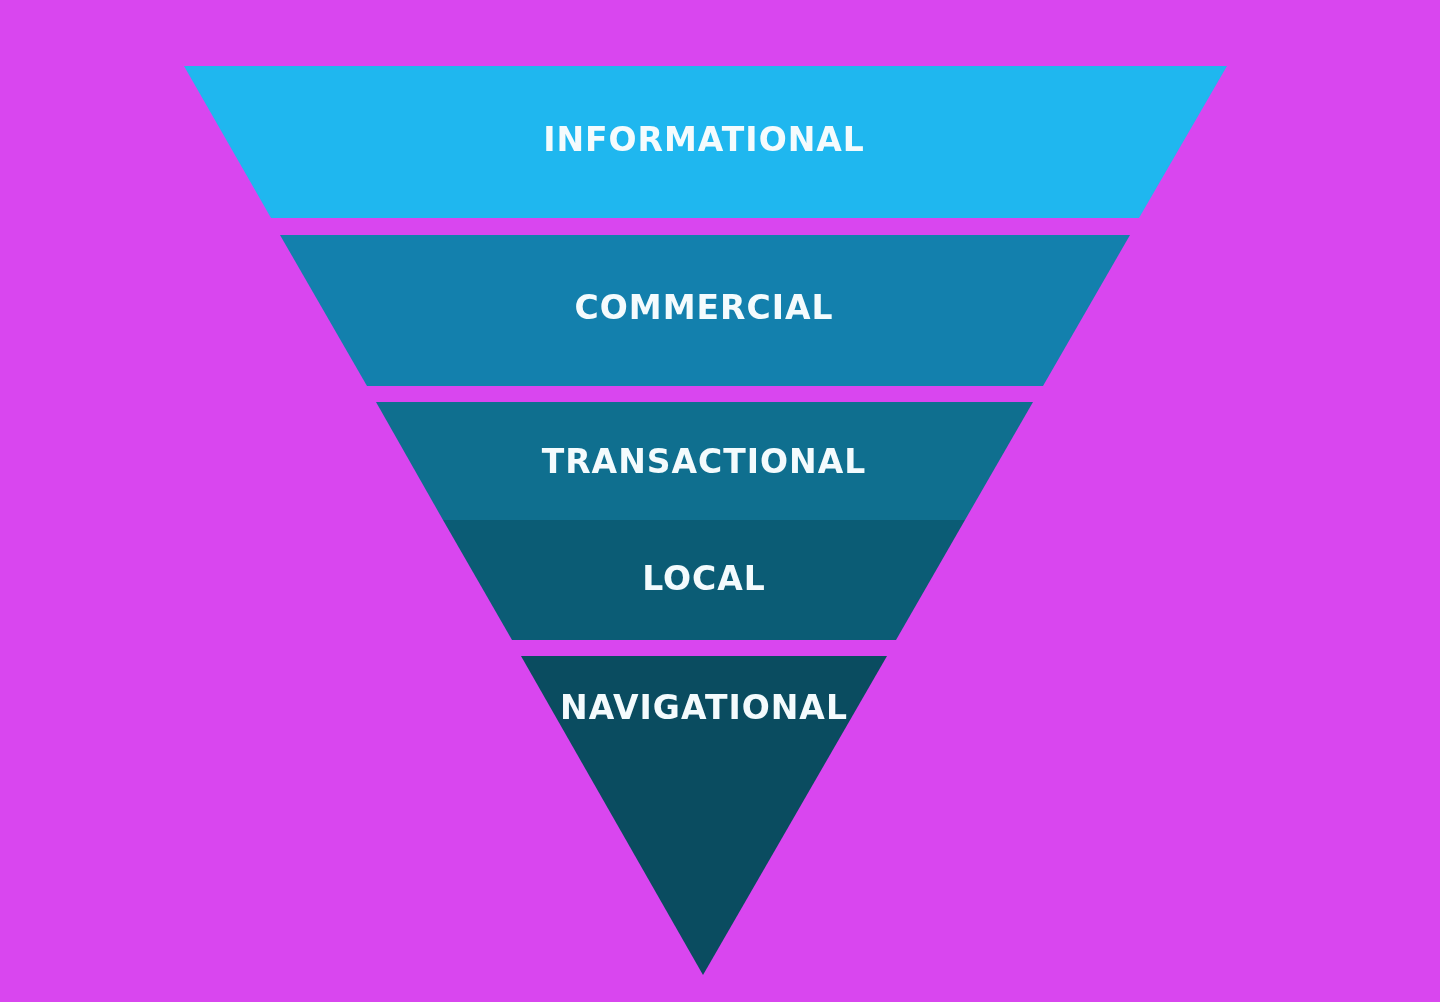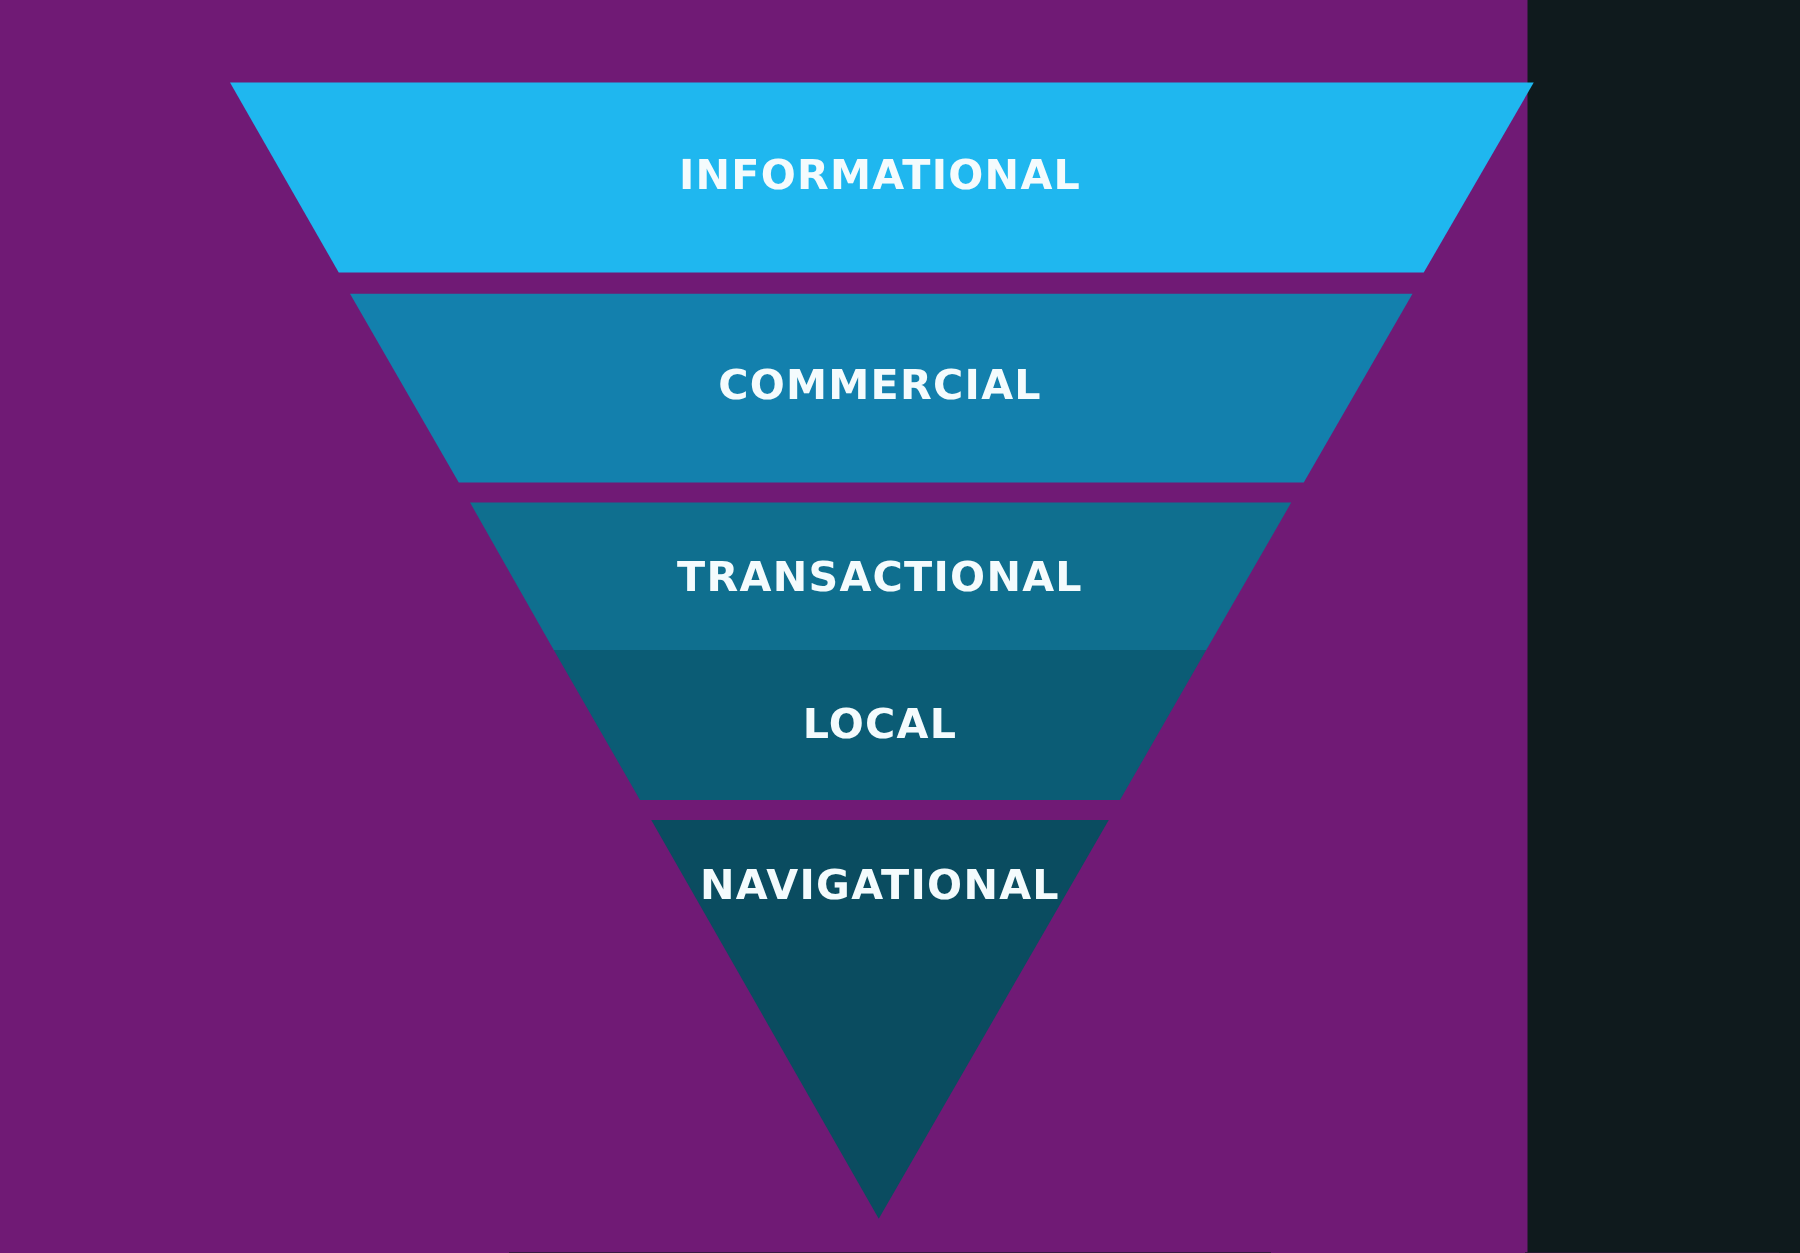--- a/index.html
+++ b/index.html
@@ -5,23 +5,23 @@
     html, body {
       margin: 0;
       padding: 0;
       width: 1440px;
       height: 1002px;
       background: #0f1a1d;
       overflow: hidden;
     }
     .stage {
       position: relative;
-      width: 1222px;
+      width: 1440px;
       height: 1002px;
-      background: #701a75;
+      background: #d946ef;
     }
     svg.funnel {
       position: absolute;
       left: 0;
       top: 0;
       width: 1440px;
       height: 1002px;
     }
     .label {
       position: absolute;

